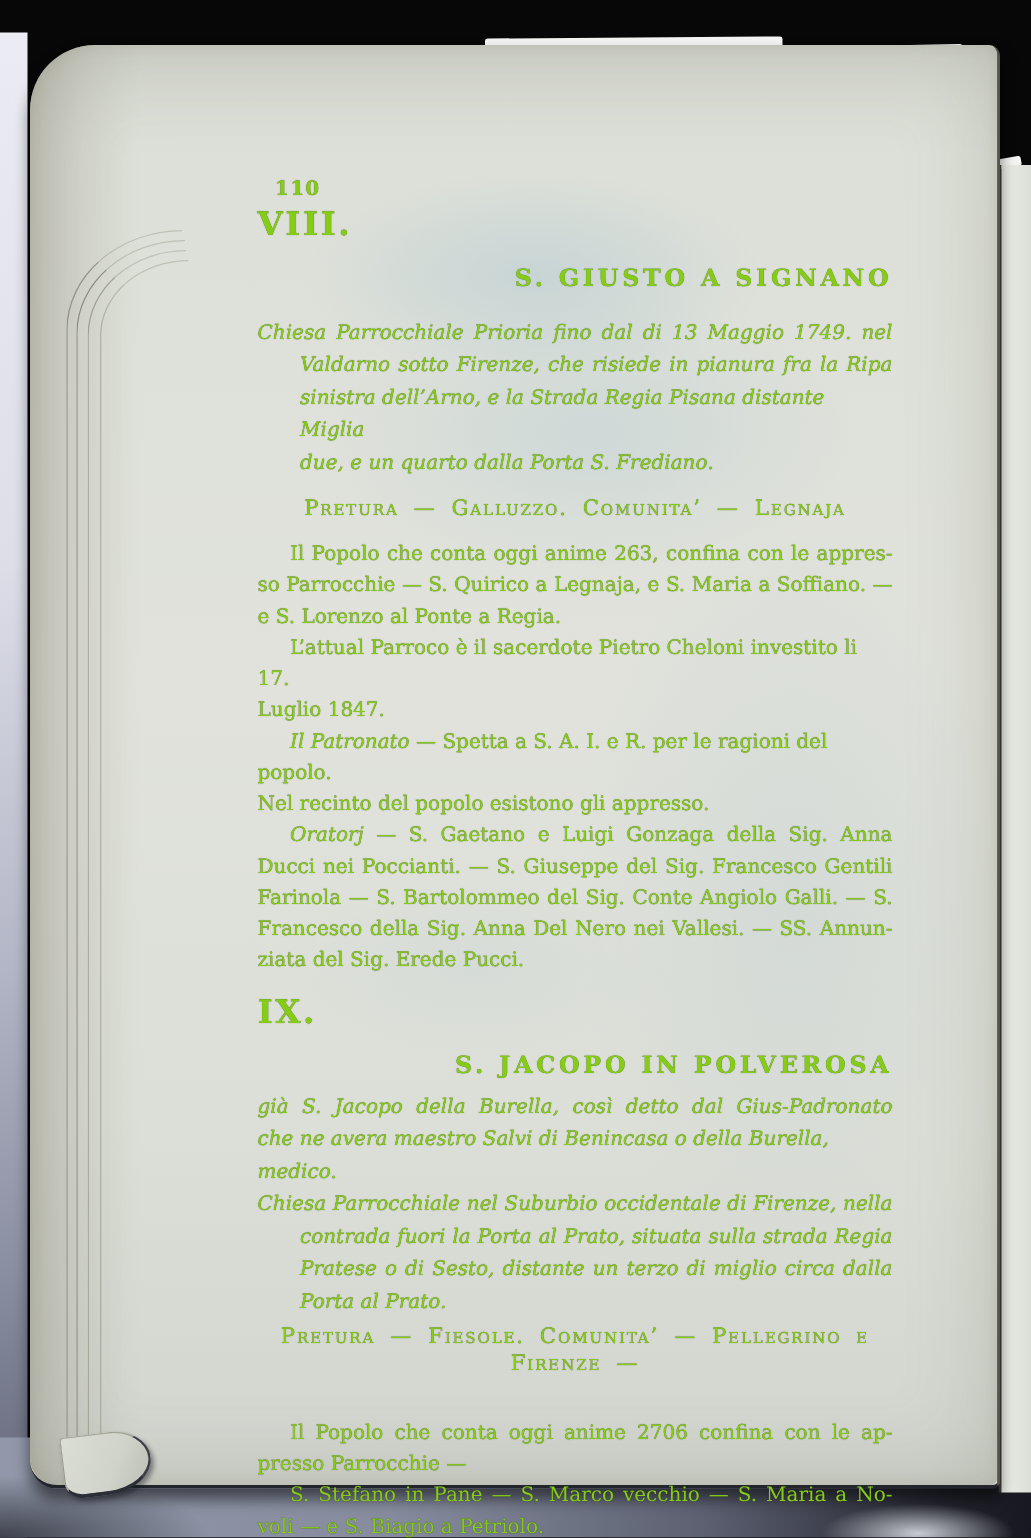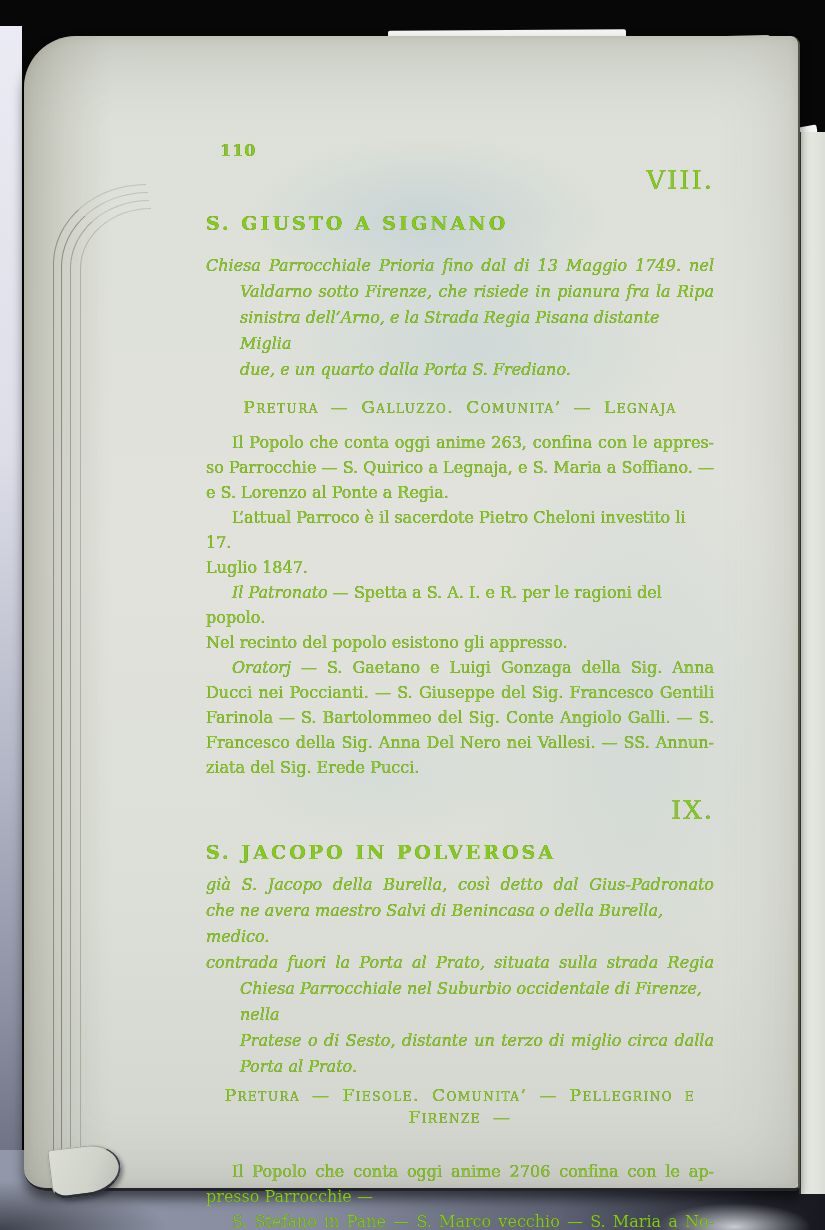--- a/index.html
+++ b/index.html
@@ -66,22 +66,22 @@
     transform:rotate(-7deg);z-index:3;
     box-shadow:2px 3px 4px rgba(20,22,30,.45);
   }
   
   .text-block{
     position:absolute;left:206px;top:134px;width:508px;
     color:#84cc16;font-size:16px;line-height:25px;
     text-shadow:0 0 .6px rgba(46,43,38,.85);
   }
   .pagenum{margin:8px 0 0 14px;font-weight:bold;font-size:16px;line-height:18px;letter-spacing:1px;}
-  .numeral{margin-top:4px;text-align:right;font-weight:normal;font-size:26px;line-height:32px;letter-spacing:2px;}
-  .sec-title{margin-top:15px;text-align:left;font-weight:bold;font-size:19px;line-height:24px;letter-spacing:3px;}
+  .numeral{margin-top:4px;text-align:left;font-weight:bold;font-size:26px;line-height:32px;letter-spacing:2px;}
+  .sec-title{margin-top:15px;text-align:right;font-weight:bold;font-size:19px;line-height:24px;letter-spacing:3px;}
   .lines .tline{text-align-last:justify;}
   .lines .tline:last-child{text-align-last:left;}
   .intro{margin-top:18px;font-style:italic;line-height:26px;}
   .hang .tline + .tline{margin-left:34px;}
   .alias{margin-top:8px;font-style:italic;line-height:26px;}
   .jurisdiction{
     margin-top:13px;text-align:center;font-variant:small-caps;
     font-size:17px;line-height:22px;letter-spacing:1.5px;word-spacing:5px;
   }
   .jx{margin-top:4px;text-align:center;}
@@ -150,22 +150,22 @@
     </div>
 
     <div class="section">
       <div class="numeral sec2-numeral">IX.</div>
       <div class="sec-title sec2-title">S. JACOPO IN POLVEROSA</div>
       <div class="alias lines">
           <div class="tline">già S. Jacopo della Burella, così detto dal Gius-Padronato</div>
           <div class="tline">che ne avera maestro Salvi di Benincasa o della Burella, medico.</div>
         </div>
       <div class="intro intro2 hang lines">
+          <div class="tline">Chiesa Parrocchiale nel Suburbio occidentale di Firenze, nella</div>
           <div class="tline">contrada fuori la Porta al Prato, situata sulla strada Regia</div>
-          <div class="tline">Chiesa Parrocchiale nel Suburbio occidentale di Firenze, nella</div>
           <div class="tline">Pratese o di Sesto, distante un terzo di miglio circa dalla</div>
           <div class="tline">Porta al Prato.</div>
         </div>
       <div class="jurisdiction jx">Pretura — Fiesole. Comunita’ — Pellegrino e Firenze —</div>
       <div class="paras paras2">
         <div class="para lines">
             <div class="tline">Il Popolo che conta oggi anime 2706 confina con le ap-</div>
             <div class="tline">presso Parrocchie —</div>
           </div>
         <div class="para lines">

